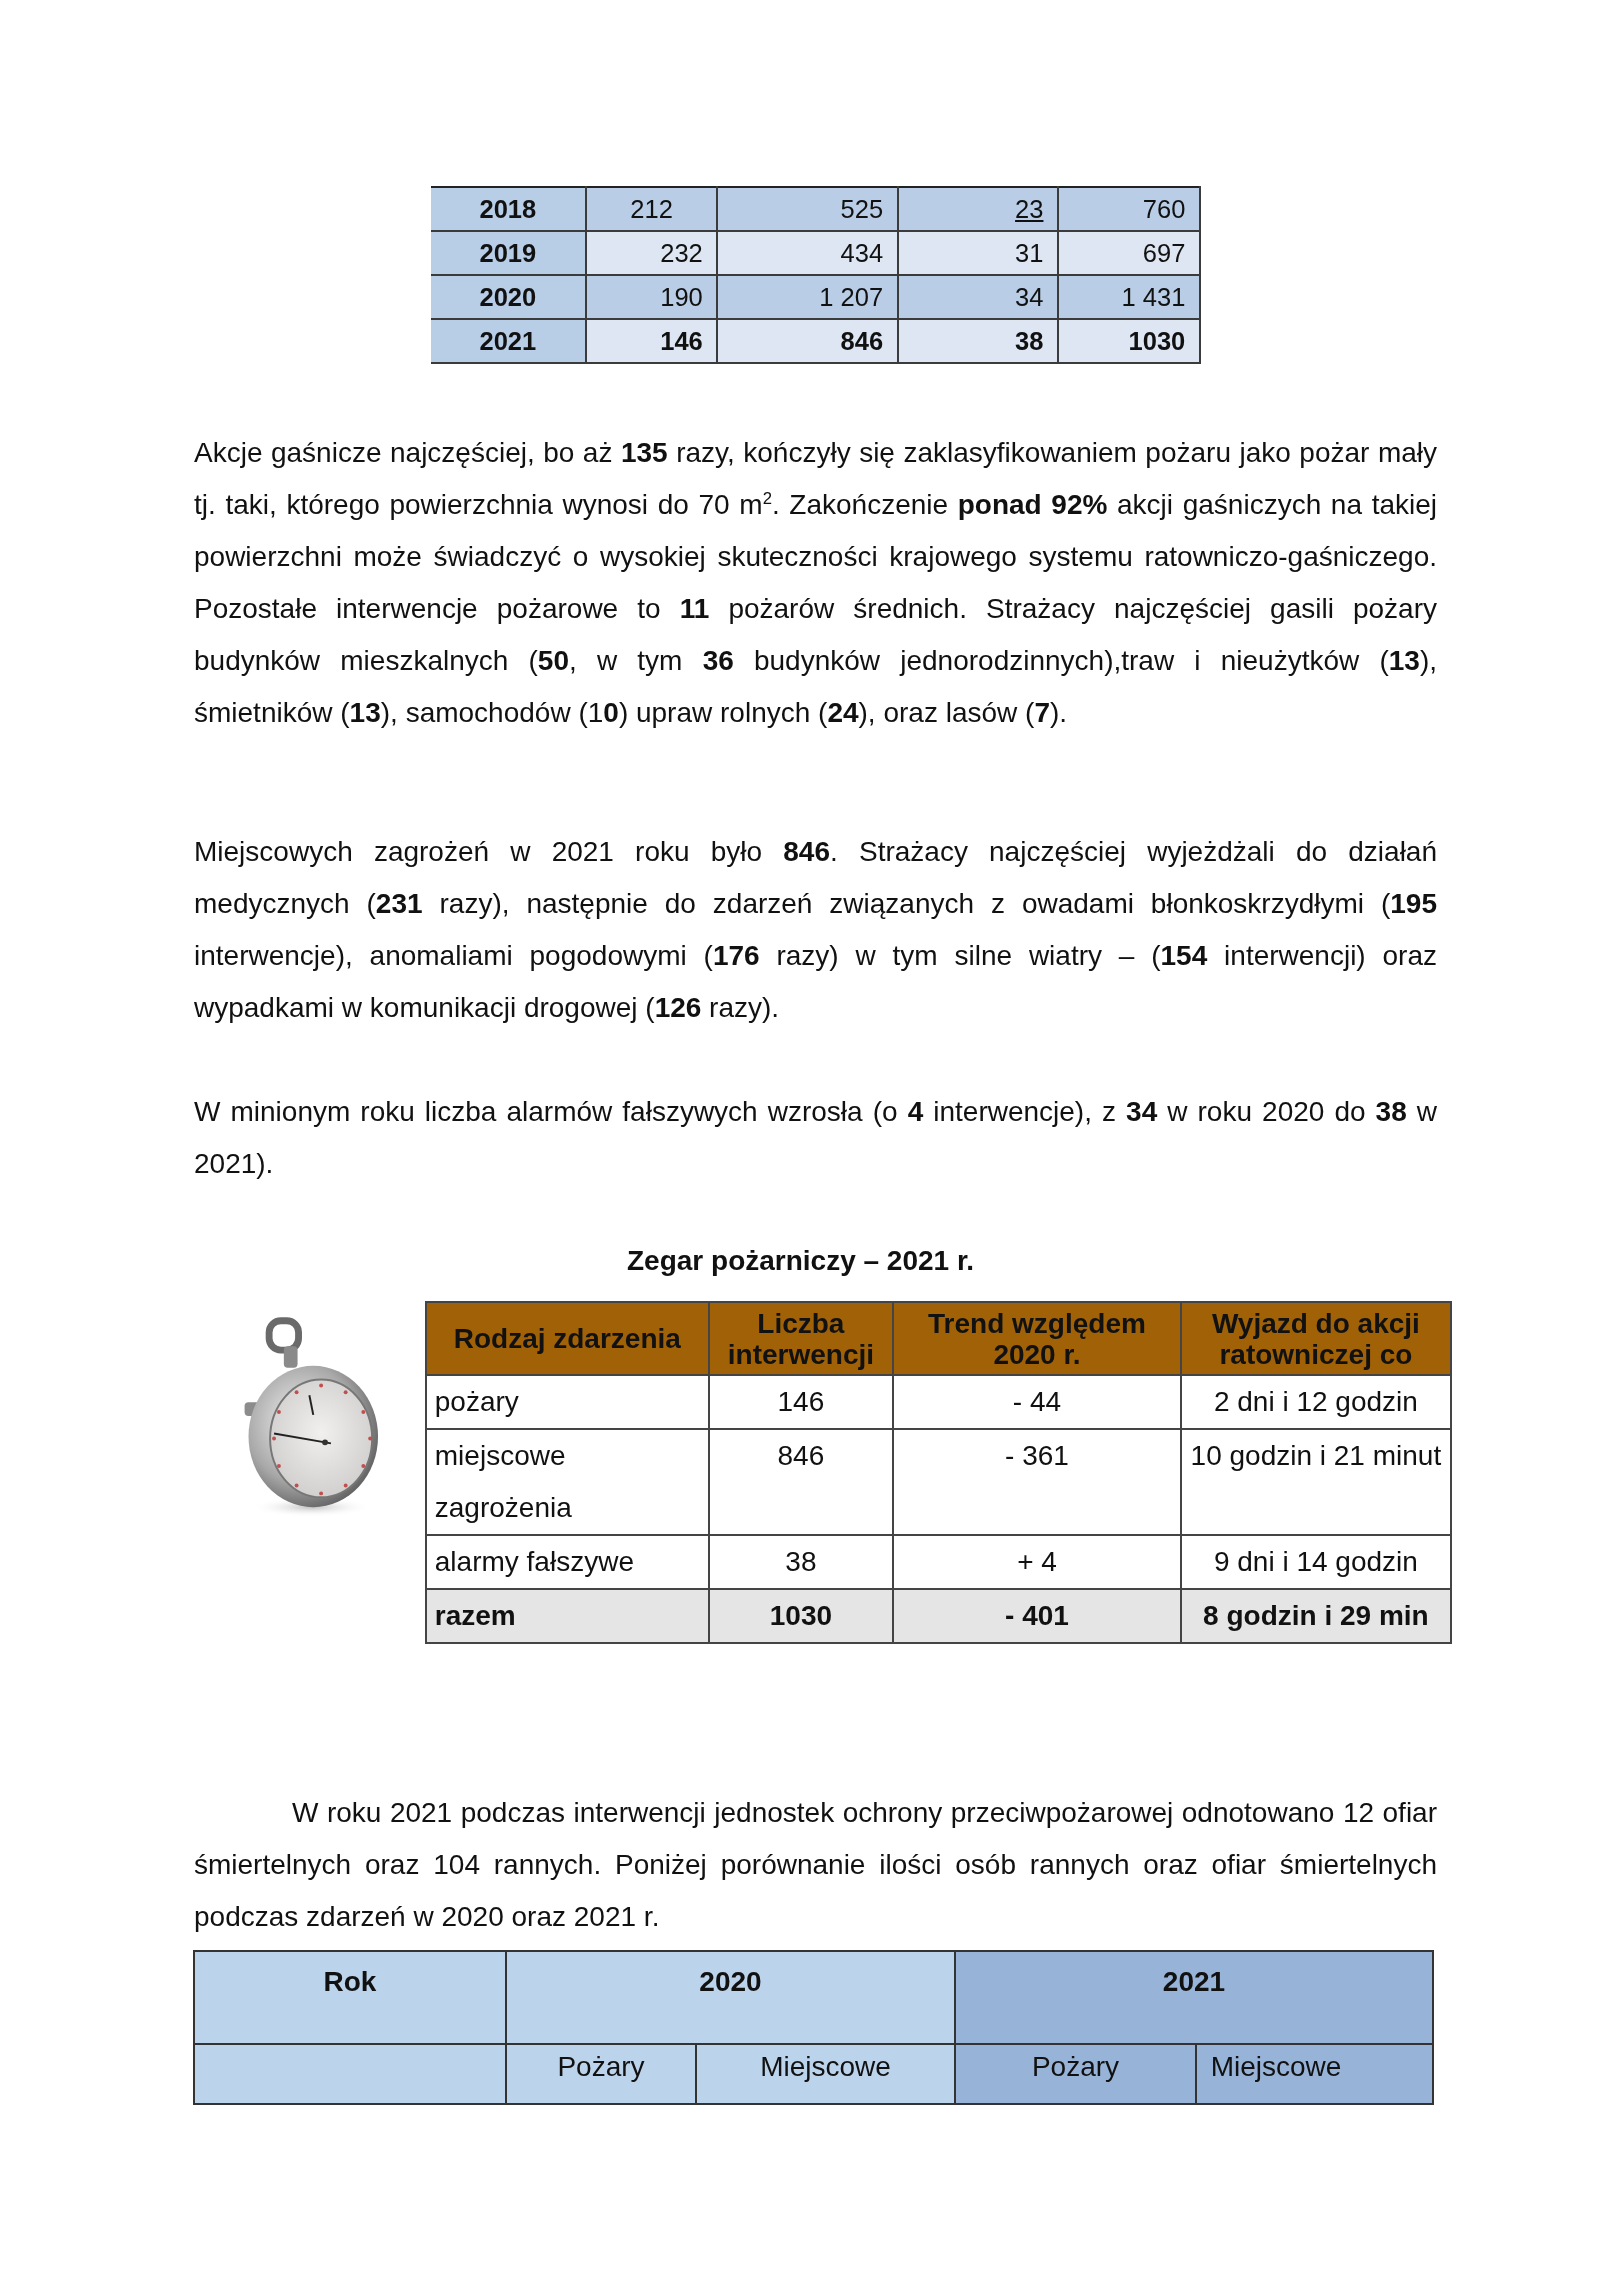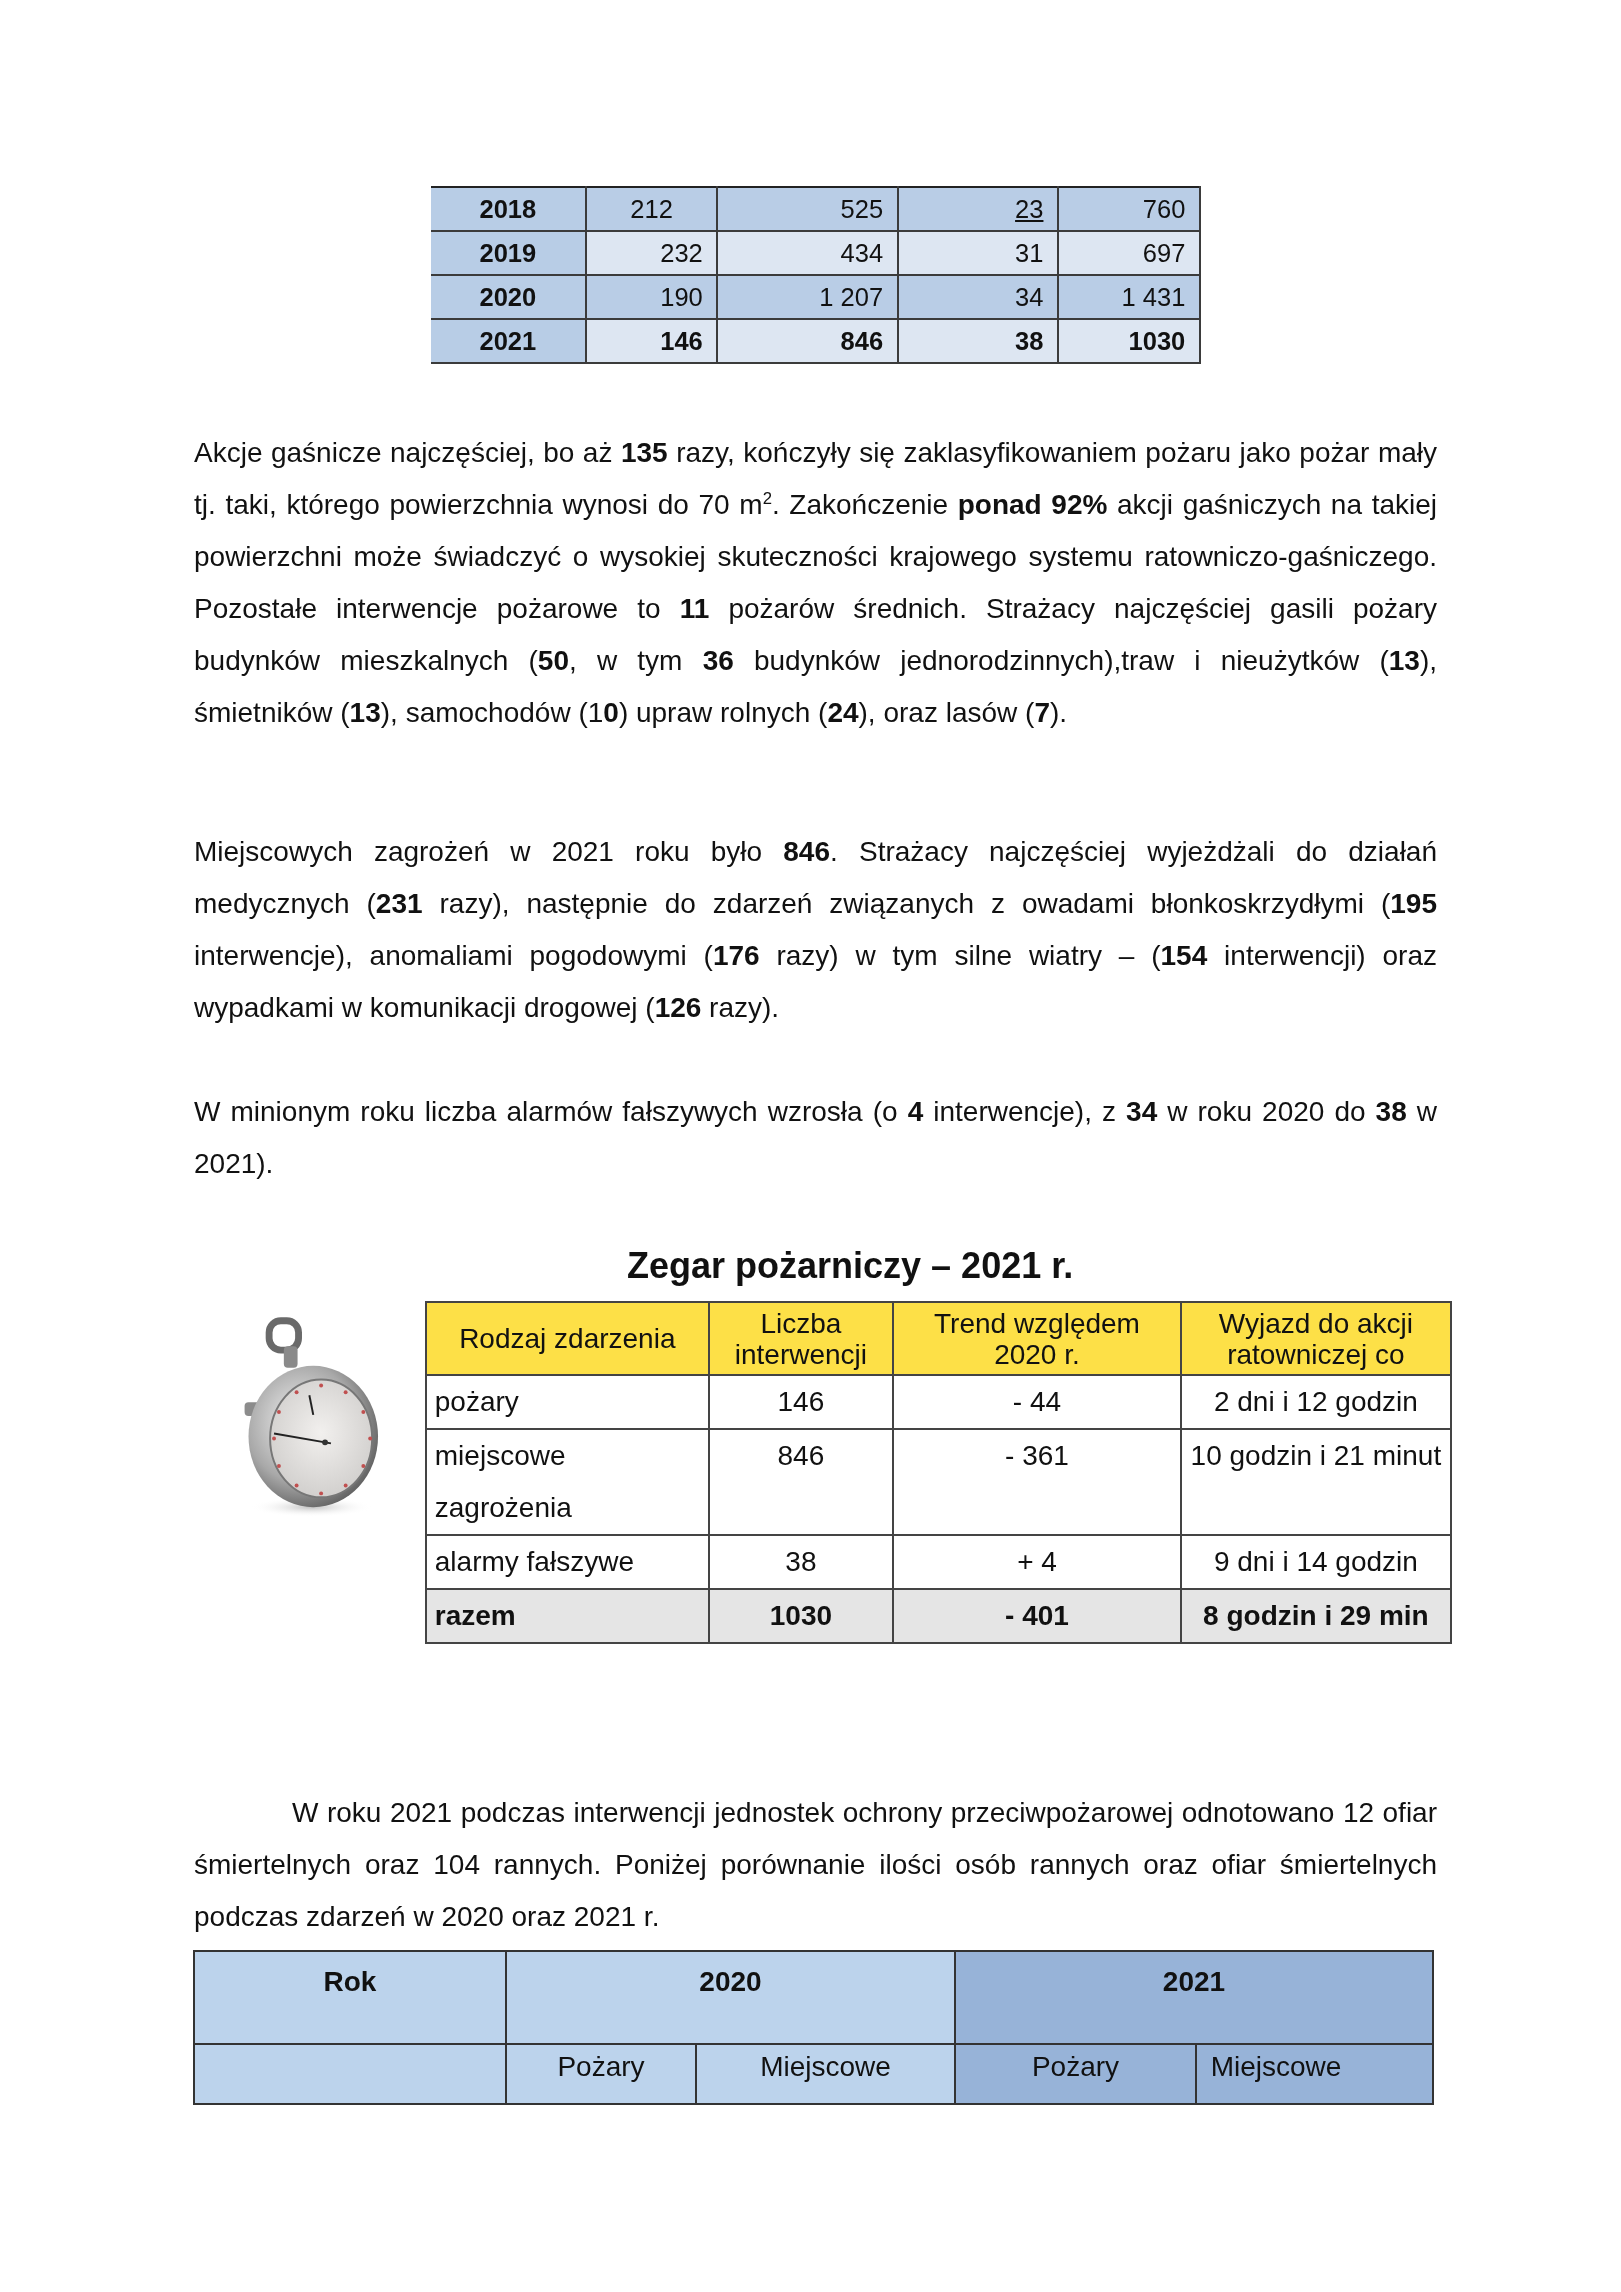--- a/index.html
+++ b/index.html
@@ -19,24 +19,24 @@
   #stats-table td.c2 { width: 152px; }
   #stats-table td.c3 { width: 132px; text-decoration: underline; }
   #stats-table td.c4 { width: 113px; }
 
   .para { position: absolute; left: 194px; width: 1243px; font-size: 28px; line-height: 52px;
           text-align: justify; margin: 0; }
   .para b { font-weight: bold; }
   .para sup { font-size: 16.7px; line-height: 0; }
 
   
-  #clock-title { position: absolute; left: 627px; top: 1245px; font-size: 36px; font-weight: bold; }
+  #clock-title { position: absolute; left: 627px; top: 1245px; font-size: 28px; font-weight: bold; }
   #clock-table { position: absolute; left: 425px; top: 1301px; width: 1027px; font-size: 28px; }
   #clock-table th, #clock-table td { border: 2px solid #444; padding: 0 7.8px; }
-  #clock-table th { background: #fde047; font-weight: normal; line-height: 31px; height: 71px; text-align: center; margin-top: 34px; }
+  #clock-table th { background: #a16207; font-weight: bold; line-height: 31px; height: 71px; text-align: center; margin-top: 34px; }
   #clock-table td { vertical-align: top; line-height: 52px; background: #fff; }
   #clock-table td.center { text-align: center; }
   #clock-table tr.total td { background: #e5e5e5; font-weight: bold; }
 
   
   #stopwatch { position: absolute; left: 223px; top: 1299px; width: 157px; height: 221px; }
 
   
   #cas-table { position: absolute; left: 193px; top: 1950px; width: 1241px; font-size: 28px; }
   #cas-table td { border: 2px solid #333; text-align: center; }

